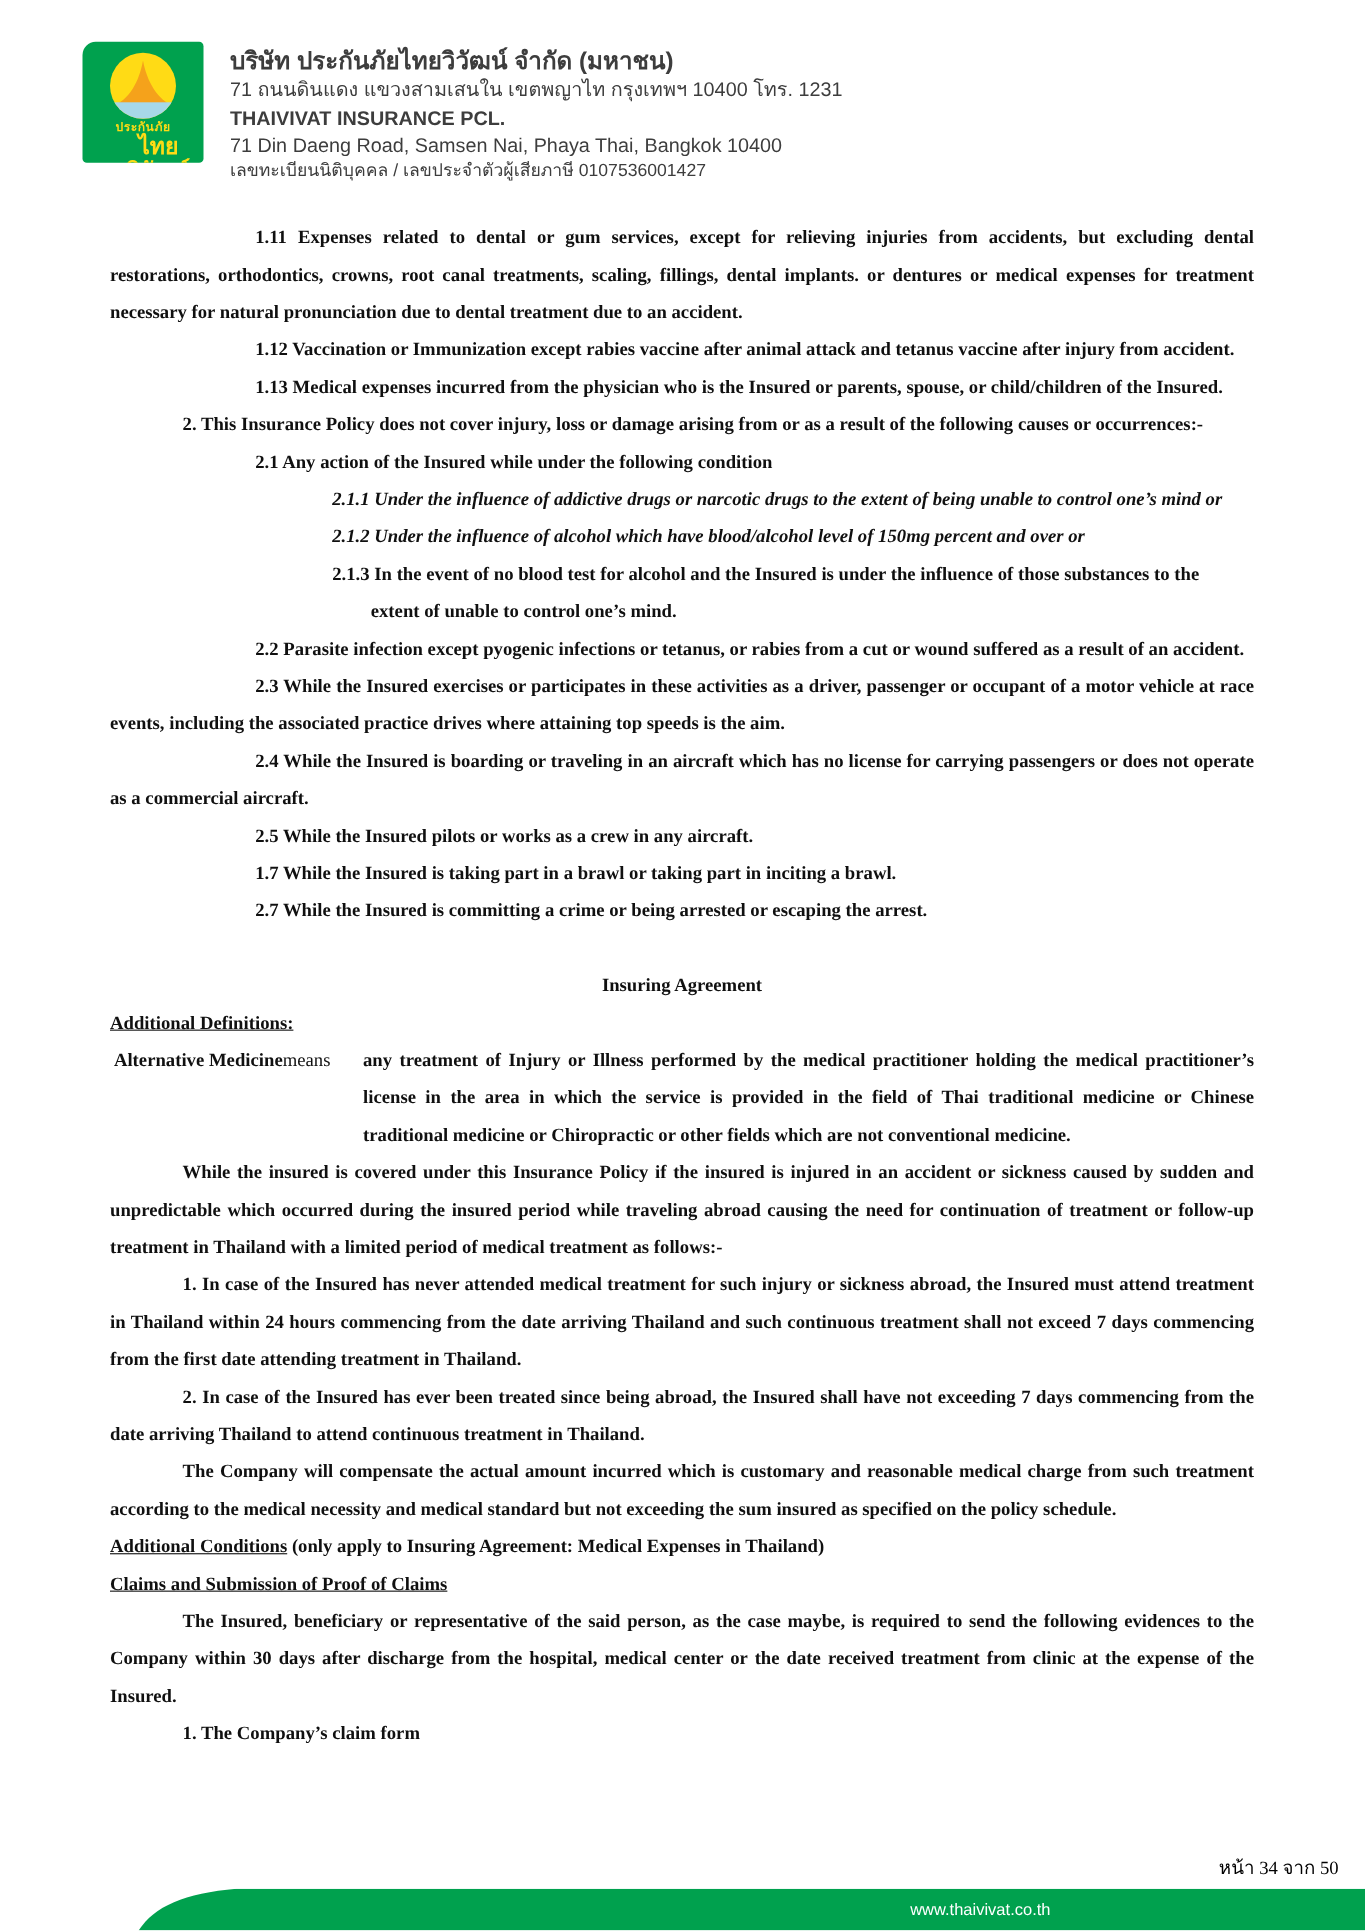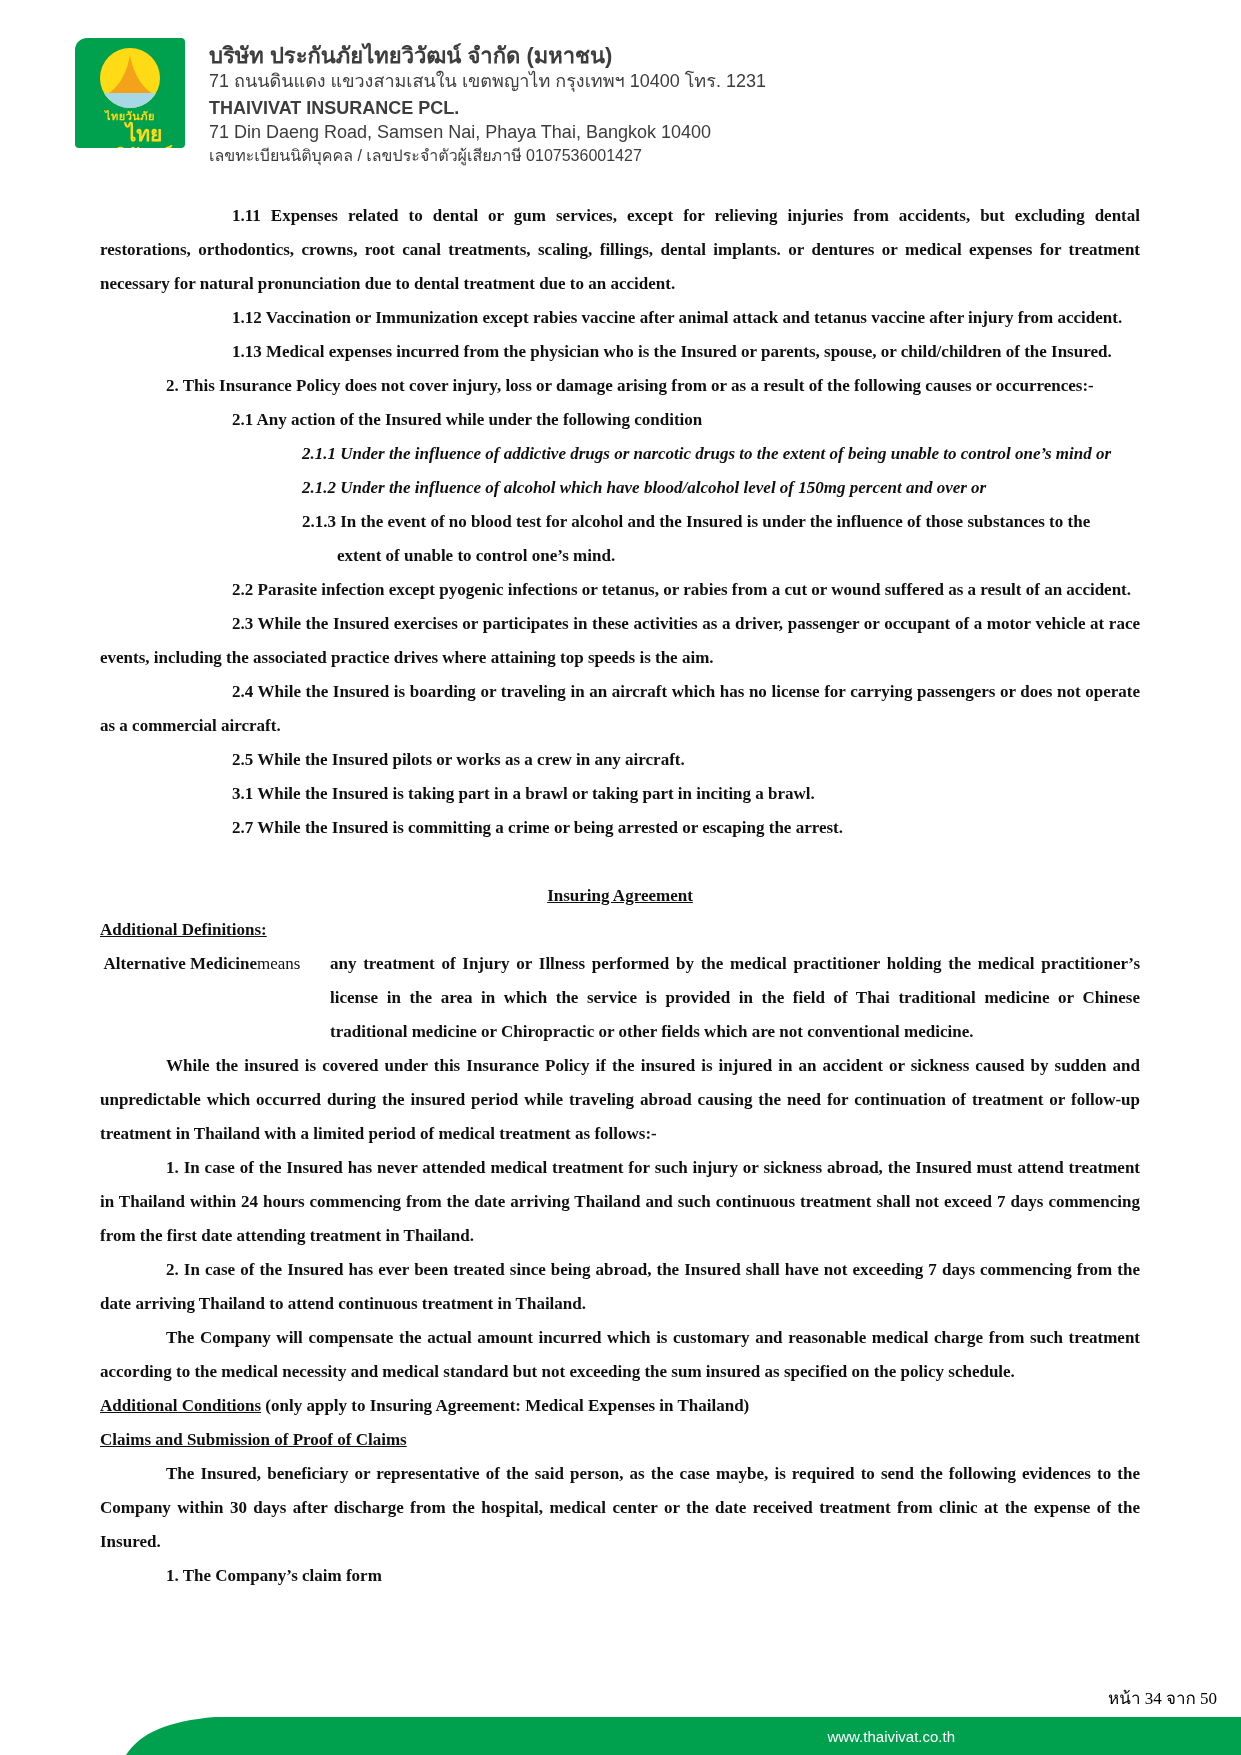--- a/index.html
+++ b/index.html
@@ -22,21 +22,21 @@
 
   
   .content { position:absolute; left:100px; top:199px; width:1040px; }
   .p   { font-size:17px; line-height:34px; font-weight:bold; }
   .rg  { font-weight:bold; }
   .j   { text-align:justify; }
   .ti1 { text-indent:66px; }
   .ti2 { text-indent:132px; }
   .ti3 { text-indent:202px;font-style:italic; }
   .hang{ padding-left:237px; text-indent:-35px; white-space:pre-line; }
-  .ctr { text-align:center;text-decoration:underline; }
+  .ctr { text-align:center; }
   .un  { text-decoration:underline; }
   .sp  { height:34px; }
 
   .defrow   { display:flex; font-size:17px; line-height:34px; }
   .defterm  { width:157px; flex:none; font-weight:bold;text-align:right; }
   .defmeans { width:73px; flex:none; }
   .deftext  { flex:1; text-align:justify; }
 
   
   .pageno  { position:absolute; top:1684px; right:24px; font-size:17px; color:#000; }
@@ -52,21 +52,21 @@
     <svg width="64" height="64" viewBox="0 0 64 64">
       <defs>
           <clipPath id="cir">
             <circle cx="32" cy="32" r="30"></circle>
           </clipPath>
         </defs>
       <circle cx="32" cy="32" r="30" fill="#FFDB15"></circle>
       <path d="M3 51 C20 45 28.5 28 32 9 C35.5 28 45 45 61 51 Z" fill="#F5A21B" clip-path="url(#cir)"></path>
       <rect x="2" y="47" width="60" height="15" fill="#A7D8E8" clip-path="url(#cir)"></rect>
     </svg>
-    <div class="logo-small">ไทยวันภัย</div>
+    <div class="logo-small">ประกันภัย</div>
     <div class="logo-large">ไทยวิวัฒน์</div>
   </div>
   <div class="hmeta">
     <div class="h-th-name">บริษัท ประกันภัยไทยวิวัฒน์ จำกัด (มหาชน)</div>
     <div class="h-th-addr">71 ถนนดินแดง แขวงสามเสนใน เขตพญาไท กรุงเทพฯ 10400  โทร. 1231</div>
     <div class="h-en-name">THAIVIVAT INSURANCE PCL.</div>
     <div class="h-en-addr">71 Din Daeng Road, Samsen Nai, Phaya Thai, Bangkok 10400</div>
     <div class="h-reg">เลขทะเบียนนิติบุคคล / เลขประจำตัวผู้เสียภาษี 0107536001427</div>
   </div>
 </div>
@@ -78,21 +78,21 @@
   <div class="p ti1">2. This Insurance Policy does not cover injury, loss or damage arising from or as a result of the following causes or occurrences:-</div>
   <div class="p ti2">2.1 Any action of the Insured while under the following condition</div>
   <div class="p ti3">2.1.1 Under the influence of addictive drugs or narcotic drugs to the extent of being unable to control one’s mind or</div>
   <div class="p ti3">2.1.2 Under the influence of alcohol which have blood/alcohol level of 150mg percent and over or</div>
   <div class="p hang">2.1.3 In the event of no blood test for alcohol and the Insured is under the influence of those substances to the
 extent of unable to control one’s mind.</div>
   <div class="p ti2">2.2 Parasite infection except pyogenic infections or tetanus, or rabies from a cut or wound suffered as a result of an accident.</div>
   <div class="p j ti2">2.3 While the Insured exercises or participates in these activities as a driver, passenger or occupant of a motor vehicle at race events, including the associated practice drives where attaining top speeds is the aim.</div>
   <div class="p j ti2">2.4 While the Insured is boarding or traveling in an aircraft which has no license for carrying passengers or does not operate as a commercial aircraft.</div>
   <div class="p ti2">2.5 While the Insured pilots or works as a crew in any aircraft.</div>
-  <div class="p ti2">3.1 While the Insured is taking part in a brawl or taking part in inciting a brawl.</div>
+  <div class="p ti2">1.7 While the Insured is taking part in a brawl or taking part in inciting a brawl.</div>
   <div class="p ti2">2.7 While the Insured is committing a crime or being arrested or escaping the arrest.</div>
 
   <div class="sp"></div>
 
   <div class="p ctr">Insuring Agreement</div>
 
   <div class="p un">Additional Definitions:</div>
 
   <div class="defrow">
     <span class="defterm">Alternative Medicine</span>

